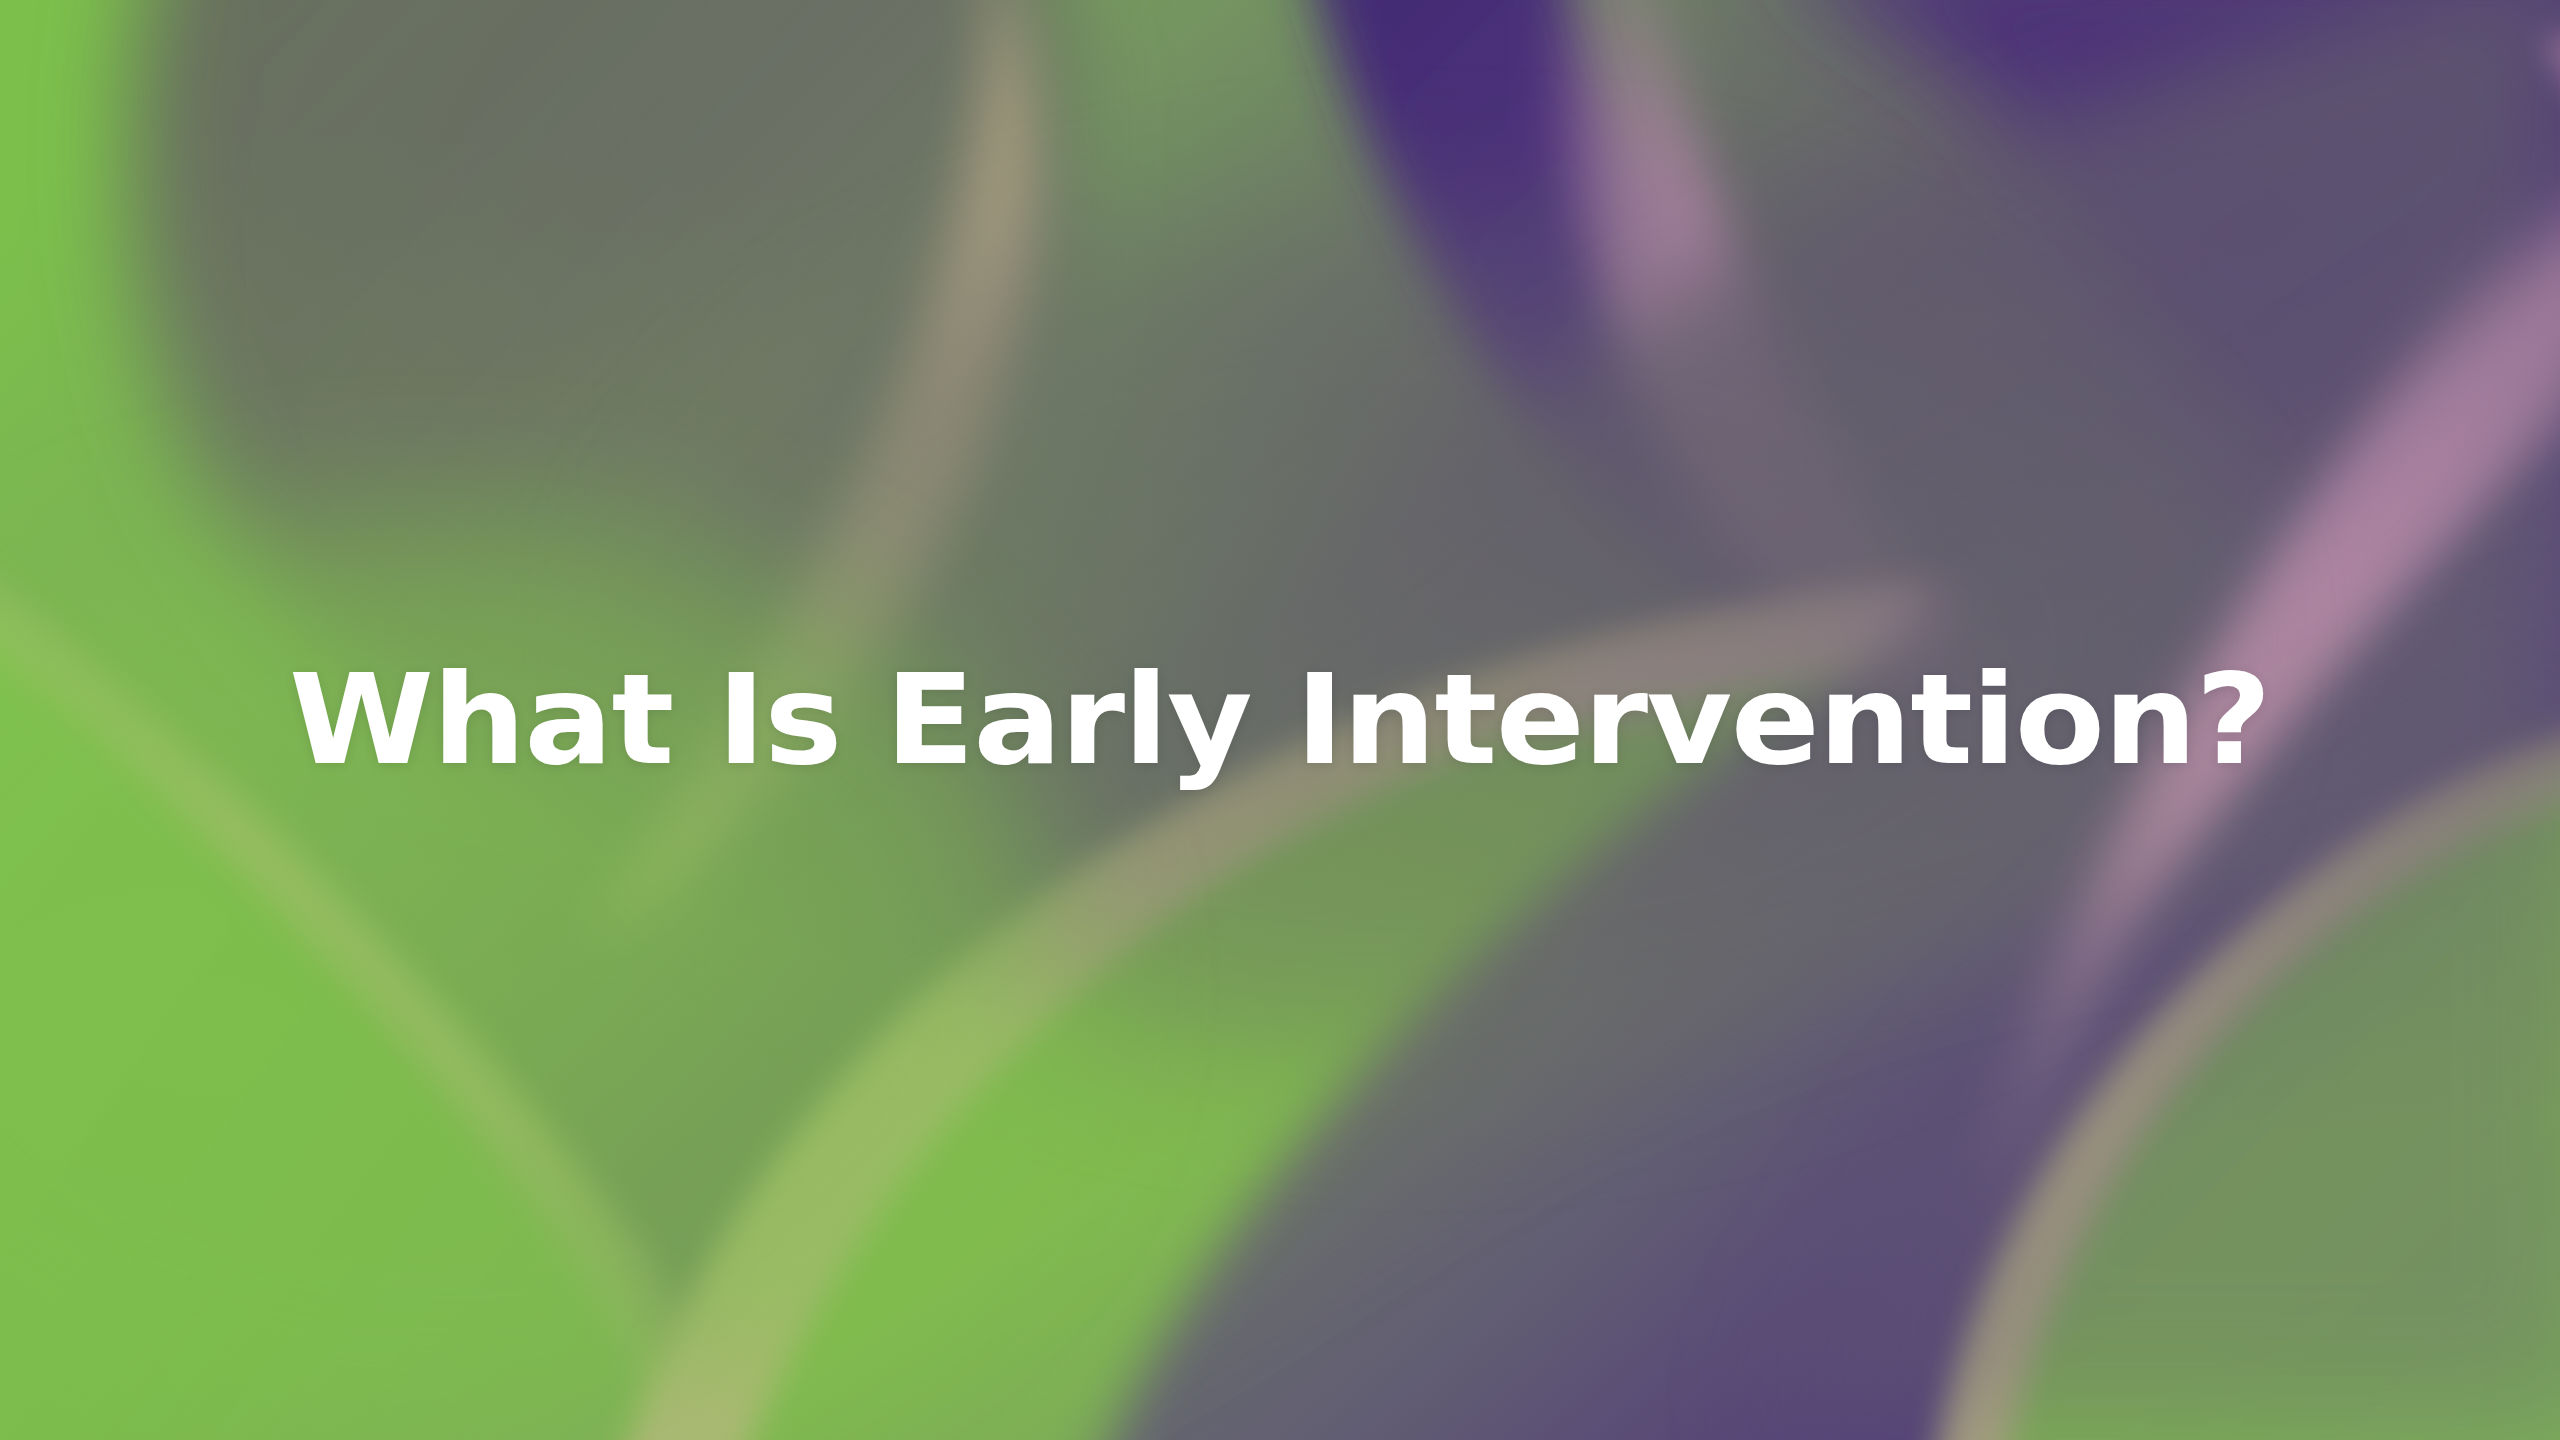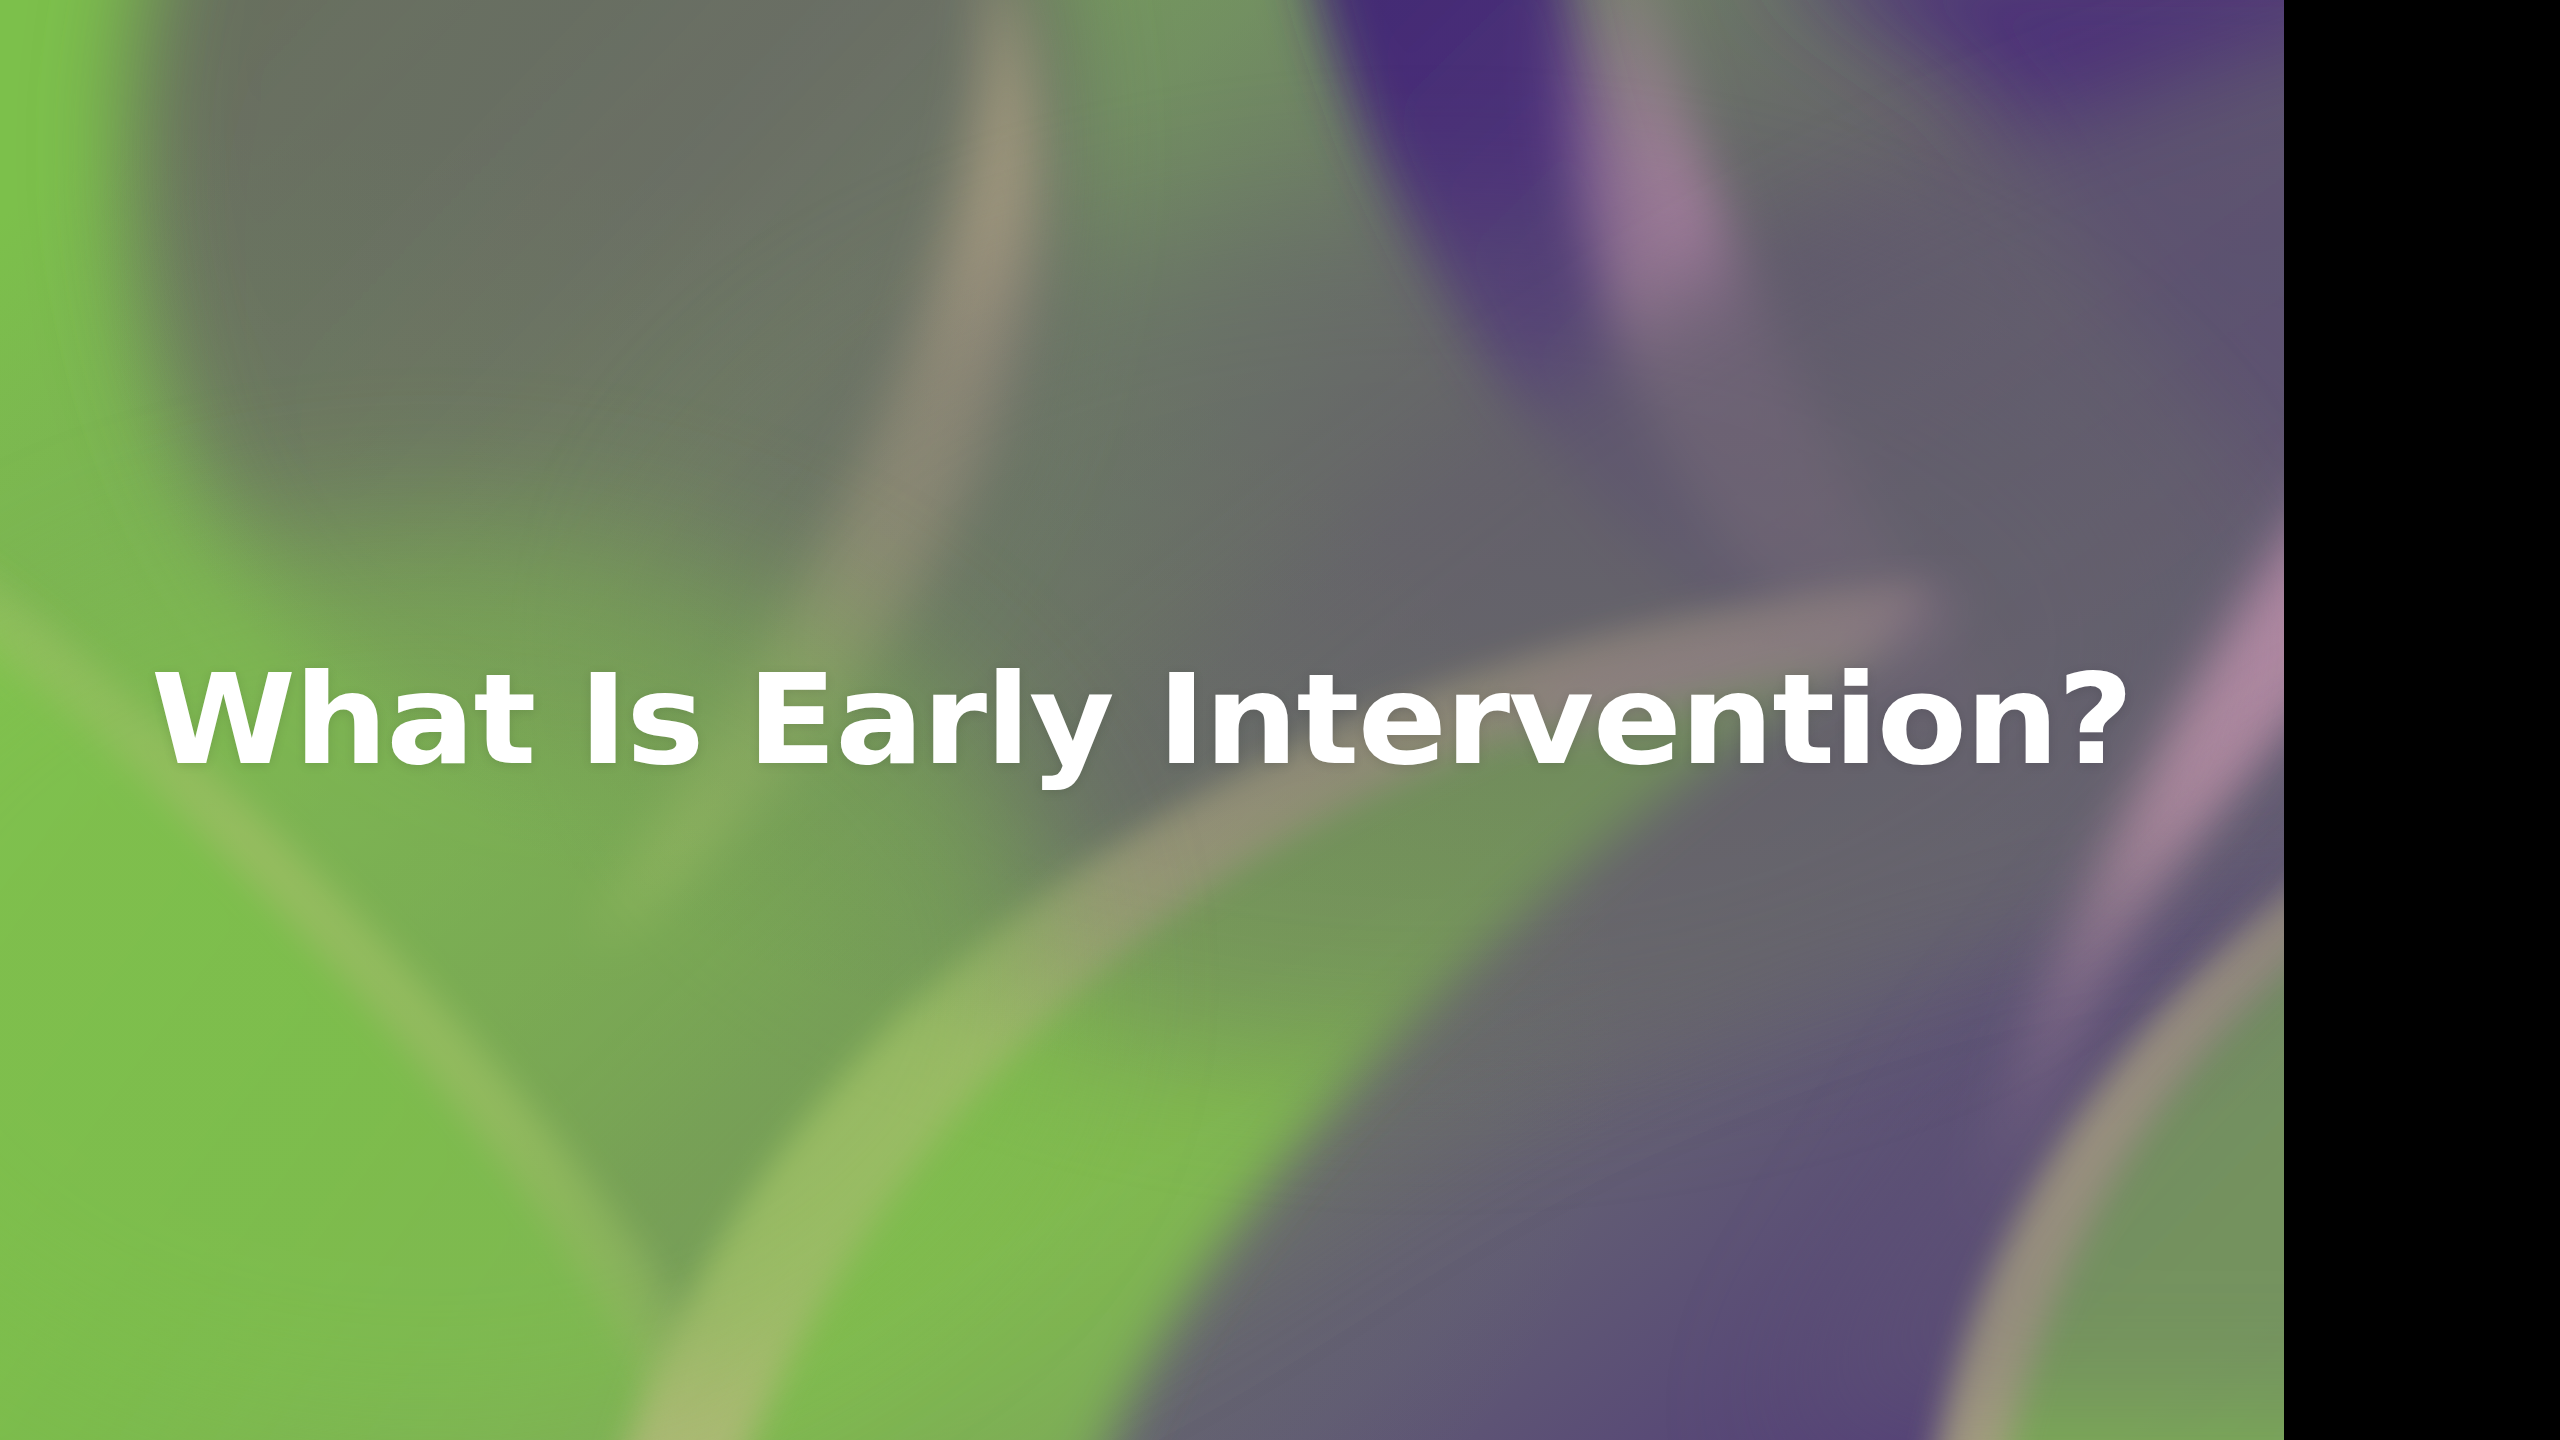--- a/index.html
+++ b/index.html
@@ -4,21 +4,21 @@
 <title>Slide</title>
 <style>
   html, body {
     margin: 0;
     padding: 0;
     background: #000;
   }
 
   #slide {
     position: relative;
-    width: 2284px;
+    width: 2560px;
     height: 1440px;
     overflow: hidden;
     font-family: "DejaVu Sans", "Liberation Sans", sans-serif;
     background: #6E7165;
   }
 
   
   .bg-layer {
     position: absolute;
     inset: 0;

